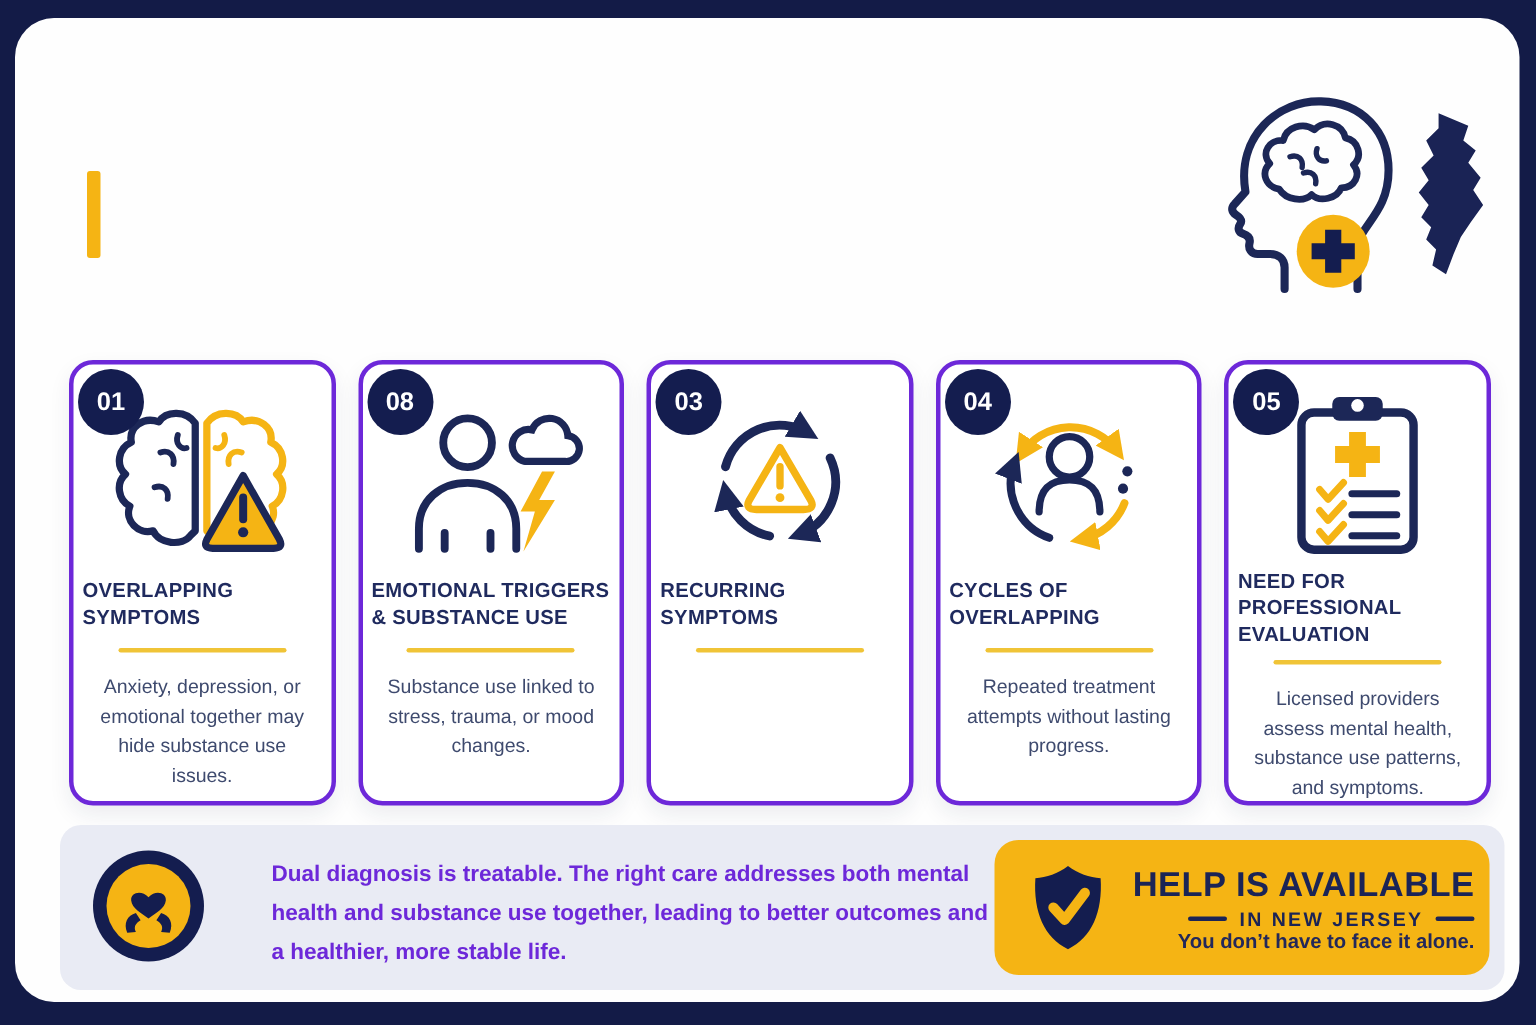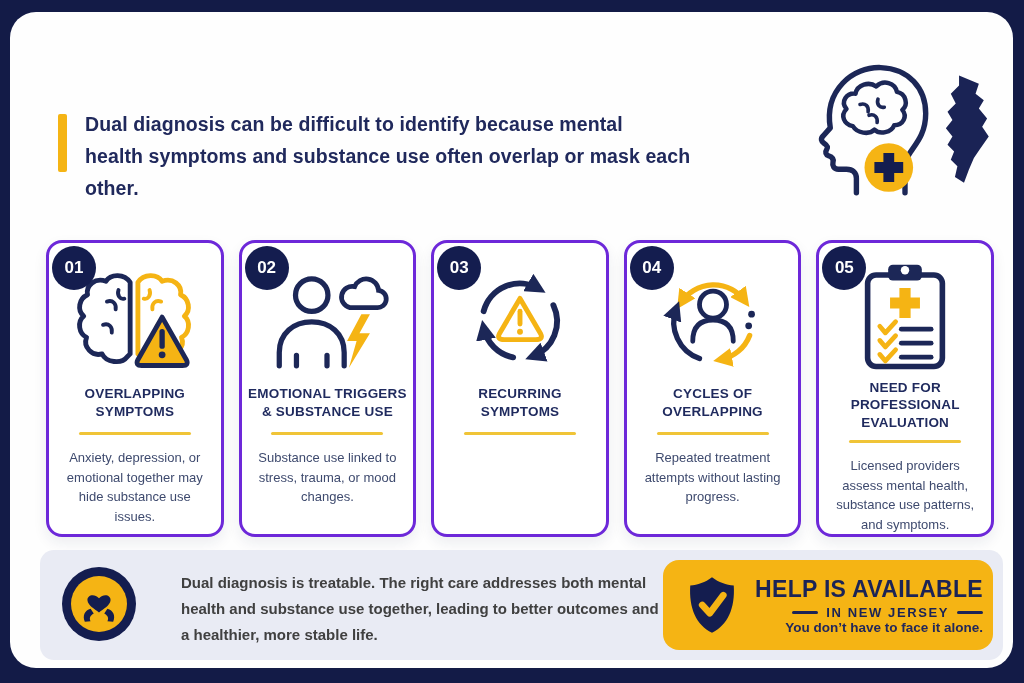--- a/index.html
+++ b/index.html
@@ -13,51 +13,47 @@
   .head-icon{position:absolute;left:796px;top:44px;}
   .nj-icon{position:absolute;left:921px;top:52px;}
 
   
   .cards{position:absolute;left:36px;top:228px;width:948px;height:297px;display:flex;gap:15px;}
   .card{position:relative;flex:1;background:#ffffff;border:3px solid #6d28d9;border-radius:16px;
         box-shadow:0 6px 14px rgba(24,33,77,.08);display:flex;flex-direction:column;align-items:center;}
   .badge{position:absolute;left:3px;top:3px;width:44px;height:44px;border-radius:50%;background:#141d4f;
          color:#fff;font-weight:800;font-size:17px;display:flex;align-items:center;justify-content:center;}
   .icon-wrap{height:122px;margin-top:16px;display:flex;align-items:center;justify-content:center;}
-  .card-title{margin-top:4px;padding:0 6px;text-align:center;color:#1f2a5e;font-size:13.5px;font-weight:800;line-height:1.32;letter-spacing:.2px;min-height:36px;}
+  .card-title{margin-top:4px;padding:0 6px;color:#1f2a5e;font-size:13.5px;font-weight:800;line-height:1.32;letter-spacing:.2px;min-height:36px;}
   .divider{width:112px;height:3px;border-radius:2px;background:#f0c437;margin:11px auto 13px auto;}
   .card-body{padding:0 12px;text-align:center;color:#3e4a6e;font-size:13px;font-weight:500;line-height:1.5;}
 
   
   .footer-bar{position:absolute;left:30px;top:538px;width:963px;height:110px;background:#e9ebf4;border-radius:14px;}
   .care-circle{position:absolute;left:22px;top:17px;width:74px;height:74px;border-radius:50%;background:#141d4f;
                display:flex;align-items:center;justify-content:center;}
   .care-inner{width:56px;height:56px;border-radius:50%;background:#f5b414;display:flex;align-items:center;justify-content:center;}
-  .footer-message{position:absolute;left:141px;top:20px;width:485px;color:#404040;font-size:15px;font-weight:600;line-height:1.72;}
+  .footer-message{position:absolute;left:141px;top:20px;width:485px;color:#6d28d9;font-size:15px;font-weight:600;line-height:1.72;}
   .help-box{position:absolute;right:10px;top:10px;width:330px;height:90px;background:#f5b414;border-radius:16px;
             display:flex;align-items:center;}
   .help-shield{margin-left:22px;flex:0 0 auto;display:flex;}
   .help-text{margin-left:16px;display:flex;flex-direction:column;align-items:flex-end;flex:1;padding-right:10px;}
   .help-title{color:#1b2456;font-size:23px;font-weight:800;letter-spacing:.3px;white-space:nowrap;}
   .help-sub-row{display:flex;align-items:center;gap:8px;margin-top:2px;}
   .dash-line{width:26px;height:3px;background:#1b2456;border-radius:2px;}
   .help-subtitle{color:#1b2456;font-size:13px;font-weight:800;letter-spacing:1.6px;white-space:nowrap;}
   .help-tagline{margin-top:0;color:#23285a;font-size:13.5px;font-weight:600;white-space:nowrap;}
 </style>
 </head>
 <body>
 
 <div class="stage">
   <div class="frame">
 
     <div class="accent-bar"></div>
-    <div class="heading">
-      <span>Dual diagnosis can be difficult to identify because mental</span><br>
-      <span>health symptoms and substance use often overlap or mask each other.</span>
-    </div>
 
     <div class="head-icon">
       <svg width="126" height="142" viewBox="0 0 140 150">
         <path d="M56,148 L56,132 C56,126 52,122 45,122 L36,122 C31,122 29,118 30,114 C31,110 28,108 25,107 C22,106 21,103 23,100 C25,97 23,95 20,93 C17,91 16,88 19,85 L27,76 C20,34 52,8 83,9 C114,10 133,32 133,60 C133,89 115,99 110,114 L110,148" fill="none" stroke="#1c2757" stroke-width="6" stroke-linecap="round" stroke-linejoin="round"></path>
         <path d="M52,74 C42,72 38,62 45,55 C38,47 45,37 55,38 C57,28 70,24 78,30 C86,22 99,26 101,36 C111,38 114,50 107,56 C113,63 108,73 98,73 C95,81 82,84 76,78 C70,84 57,82 52,74 Z" fill="none" stroke="#1c2757" stroke-width="5" stroke-linejoin="round"></path>
         <path d="M60,50 C66,48 70,52 69,58 M80,44 C78,50 82,54 87,53 M70,62 C76,60 80,64 79,70" fill="none" stroke="#1c2757" stroke-width="4" stroke-linecap="round"></path>
         <circle cx="92" cy="120" r="27" fill="#f5b414"></circle>
         <path d="M86,104 h12 v10 h10 v12 h-10 v10 h-12 v-10 h-10 v-12 h10 z" fill="#141d4f"></path>
       </svg>
     </div>
@@ -82,21 +78,21 @@
             <line x1="91" y1="67" x2="91" y2="82" stroke="#1c2757" stroke-width="5.5" stroke-linecap="round"></line>
             <circle cx="91" cy="91" r="3.5" fill="#1c2757"></circle>
           </svg>
         </div>
         <div class="card-title">OVERLAPPING SYMPTOMS</div>
         <div class="divider"></div>
         <div class="card-body">Anxiety, depression, or emotional together may hide substance use issues.</div>
       </div>
 
       <div class="card">
-        <div class="badge">02</div>
+        <div class="badge">08</div>
         <div class="icon-wrap">
           <svg width="126" height="108" viewBox="0 0 132 112">
             <circle cx="50" cy="30" r="17" fill="none" stroke="#1c2757" stroke-width="5.5"></circle>
             <path d="M16,104 L16,90 C16,70 31,58 50,58 C69,58 84,70 84,90 L84,104" fill="none" stroke="#1c2757" stroke-width="5.5" stroke-linecap="round"></path>
             <path d="M34,93 L34,104 M66,93 L66,104" stroke="#1c2757" stroke-width="5.5" stroke-linecap="round"></path>
             <path d="M90,43 h28 a9,9 0 0 0 2,-18 a13,13 0 0 0 -25,-4 a10,10 0 0 0 -5,22" fill="none" stroke="#1c2757" stroke-width="5" stroke-linecap="round"></path>
             <polygon points="102,50 87,78 97,78 89,106 111,70 100,70 111,50" fill="#f5b414"></polygon>
           </svg>
         </div>
         <div class="card-title">EMOTIONAL TRIGGERS &amp; SUBSTANCE USE</div>

